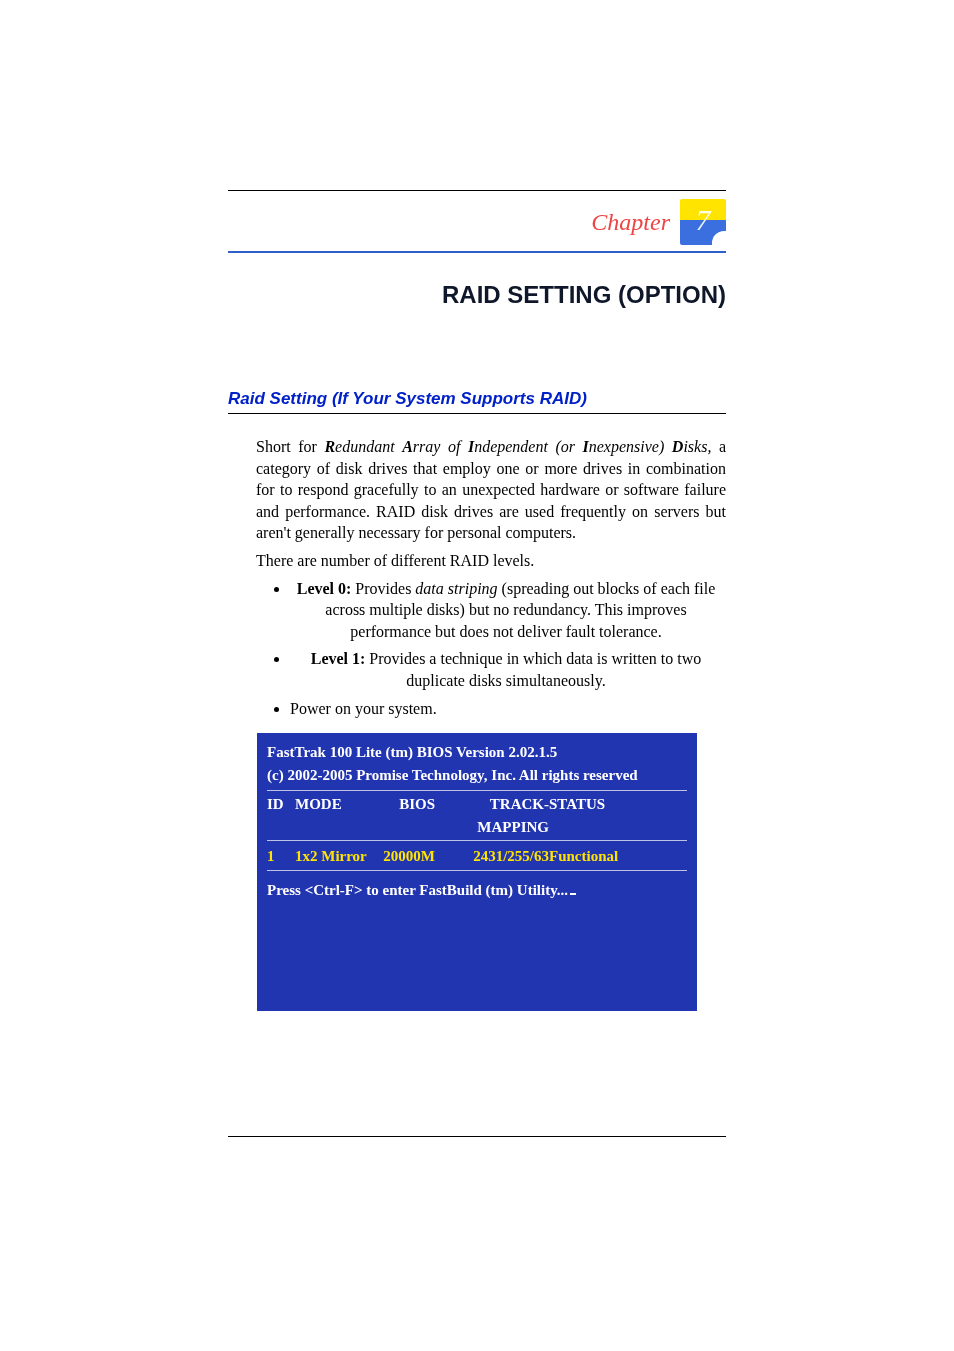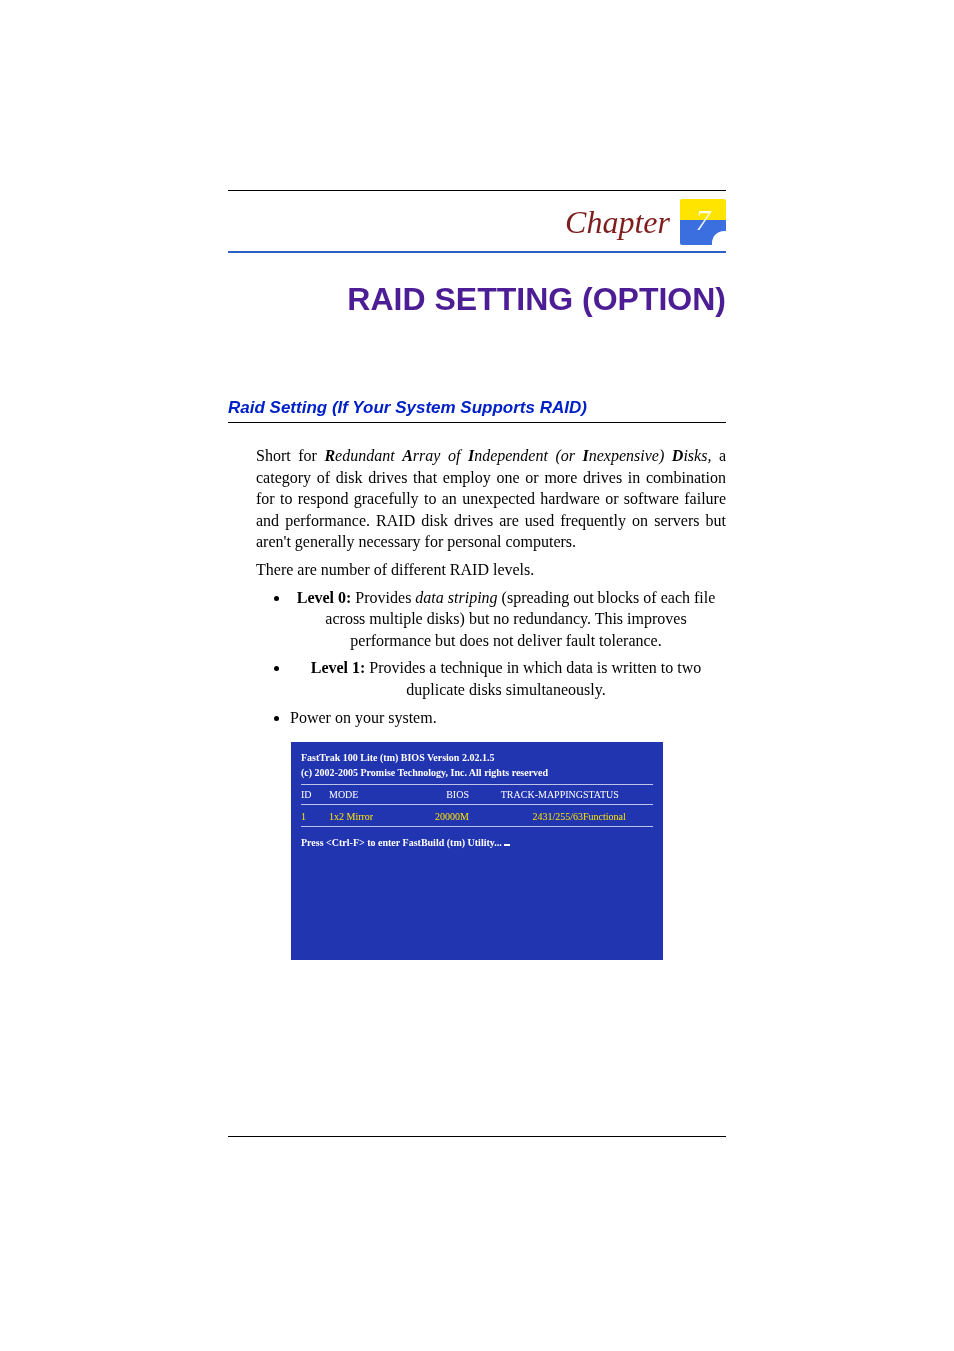--- a/index.html
+++ b/index.html
@@ -21,22 +21,22 @@
   .chapter-row {
     display: flex;
     justify-content: flex-end;
     align-items: center;
     gap: 10px;
     margin-bottom: 6px;
   }
   .chapter-label {
     font-family: Georgia, "Times New Roman", serif;
     font-style: italic;
-    font-size: 32px;
-    color: #7f1d1d;
+    font-size: 24px;
+    color: #ef4444;
   }
   .chapter-badge {
     width: 46px;
     height: 46px;
     background: linear-gradient(180deg, #ffe400 0%, #ffe400 45%, #3b6fe0 45%, #3b6fe0 100%);
     position: relative;
     border-radius: 2px;
     border-bottom-right-radius: 10px;
   }
   .chapter-badge::after {
@@ -54,24 +54,24 @@
     font-style: italic;
     font-size: 30px;
     color: rgba(255,255,255,0.9);
     font-family: Georgia, serif;
   }
   .blue-rule {
     border-top: 2px solid #2f5fc9;
     margin-bottom: 28px;
   }
   .main-title {
-    color: #4c1d95;
+    color: #0f172a;
     font-family: Arial, Helvetica, sans-serif;
     font-weight: bold;
-    font-size: 32px;
+    font-size: 24px;
     text-align: right;
     margin-bottom: 80px;
   }
   .section-title {
     color: #0020c8;
     font-family: Arial, Helvetica, sans-serif;
     font-weight: bold;
     font-style: italic;
     font-size: 17px;
     border-bottom: 1px solid #000;
@@ -100,35 +100,35 @@
   }
   .follow { margin-left: 28px; margin-top: 6px; }
   ul.steps {
     list-style: disc;
     margin-left: 62px;
     margin-top: 6px;
     margin-bottom: 14px;
   }
   ul.steps li { font-size: 16px; line-height: 1.35; }
   .bios-box {
-    width: 372px;
+    width: 440px;
     margin-left: auto;
     margin-right: auto;
     background: #2235b0;
     color: #fff;
     font-family: "Times New Roman", Times, serif;
-    font-size: 10px;
+    font-size: 15px;
     padding: 8px 10px 110px 10px;
     line-height: 1.5;
   }
   .bios-line1 { font-weight: bold; }
   .bios-line2 { font-weight: bold; margin-bottom: 4px; }
   .bios-header-row, .bios-data-row {
     display: flex;
-    font-weight: normal;
+    font-weight: bold;
   }
   .bios-header-row {
     border-top: 1px solid rgba(255,255,255,0.7);
     border-bottom: 1px solid rgba(255,255,255,0.7);
     padding: 2px 0;
     margin-bottom: 2px;
   }
   .bios-data-row {
     color: #ffe400;
     border-bottom: 1px solid rgba(255,255,255,0.7);

